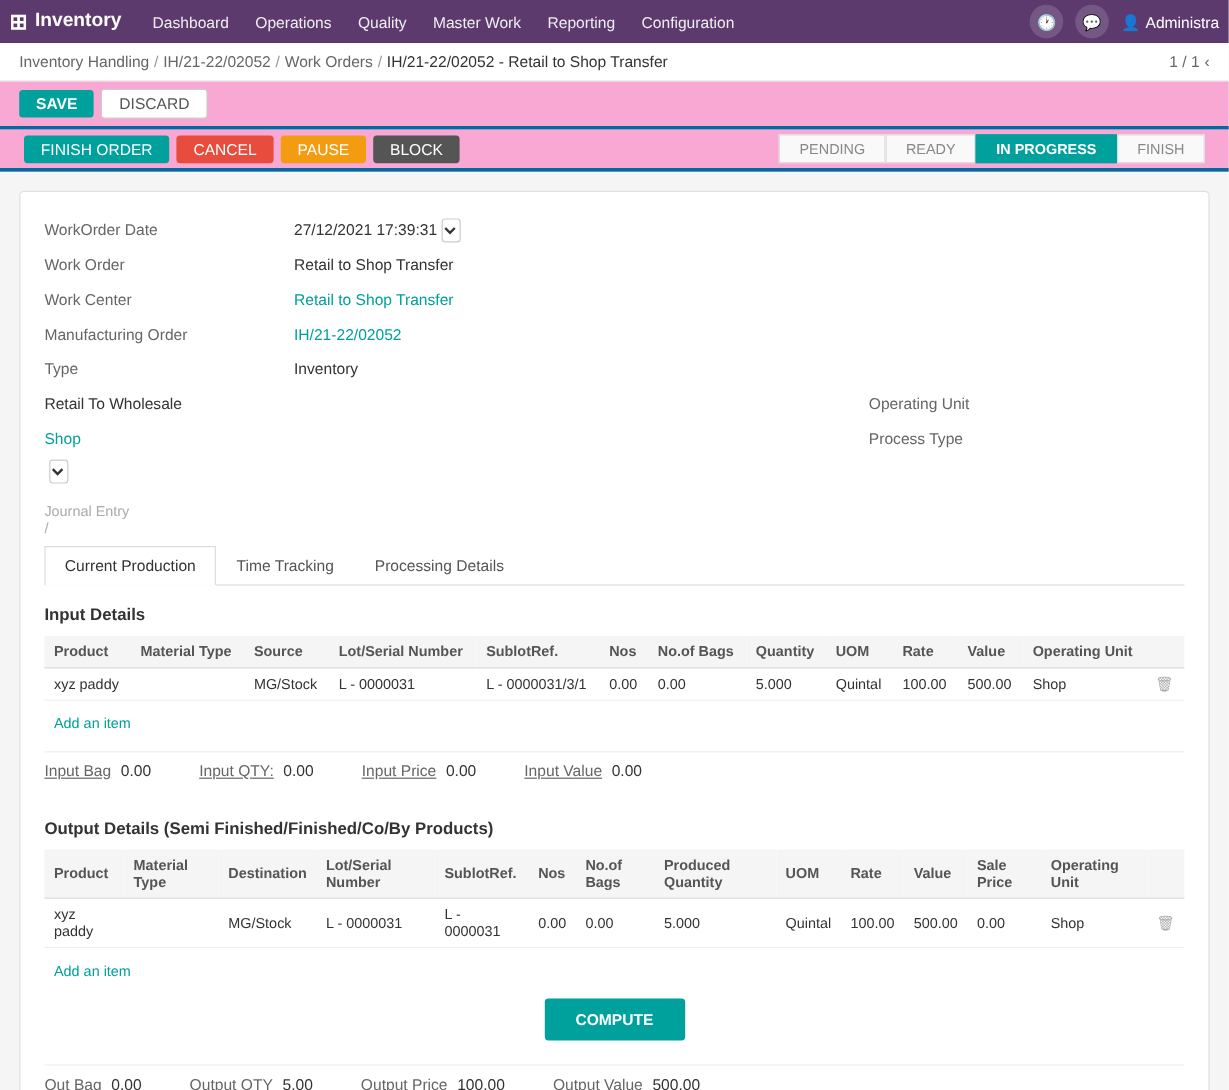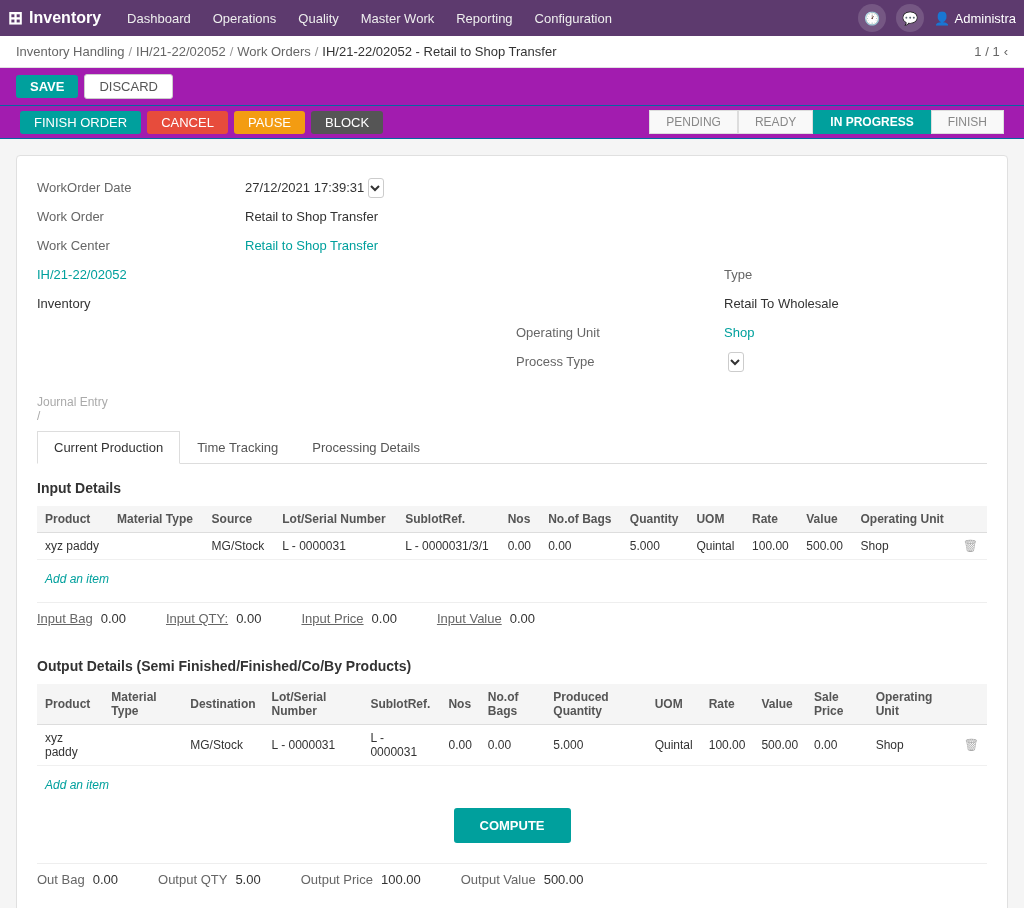--- a/index.html
+++ b/index.html
@@ -47,24 +47,24 @@
     .breadcrumb {
       display: flex; align-items: center; gap: 4px; font-size: 13px; color: #666;
     }
     .breadcrumb-link { color: #666; cursor: pointer; }
     .breadcrumb-sep { color: #999; }
     .breadcrumb-current { color: #333; font-weight: 500; }
     .nav-controls { display: flex; align-items: center; gap: 4px; font-size: 13px; color: #666; }
 
     
     .action-bar {
-      background: #a21caf;
+      background: #f9a8d4;
       padding: 6px 16px;
       display: flex; align-items: center; justify-content: space-between;
-      border-bottom: 1px solid #0369a1;
+      border-bottom: 3px solid #0369a1;
     }
     .action-bar-left { display: flex; gap: 6px; align-items: center; }
     .btn-save { background: #00a09d; color: #fff; border: none; padding: 4px 14px; border-radius: 3px; cursor: pointer; font-size: 13px; font-weight: bold; }
     .btn-discard { background: #fff; color: #555; border: 1px solid #ccc; padding: 4px 14px; border-radius: 3px; cursor: pointer; font-size: 13px; }
     .btn-finish { background: #00a09d; color: #fff; border: none; padding: 4px 14px; border-radius: 3px; cursor: pointer; font-size: 13px; }
     .btn-cancel { background: #e74c3c; color: #fff; border: none; padding: 4px 14px; border-radius: 3px; cursor: pointer; font-size: 13px; }
     .btn-pause { background: #f39c12; color: #fff; border: none; padding: 4px 14px; border-radius: 3px; cursor: pointer; font-size: 13px; }
     .btn-block { background: #555; color: #fff; border: none; padding: 4px 14px; border-radius: 3px; cursor: pointer; font-size: 13px; }
 
     
@@ -133,21 +133,21 @@
     table {
       width: 100%; border-collapse: collapse; font-size: 12px; margin-bottom: 8px;
     }
     th {
       background: #f5f5f5; border-bottom: 1px solid #ddd;
       padding: 6px 8px; text-align: left; font-weight: 600; color: #555; font-size: 12px;
     }
     td {
       padding: 6px 8px; border-bottom: 1px solid #f0f0f0; color: #333;
     }
-    .add-item-link { color: #00a09d; cursor: pointer; font-size: 12px; padding: 4px 8px; display: inline-block; font-style: italic; }
+    .add-item-link { color: #00a09d; cursor: pointer; font-size: 12px; padding: 4px 8px; display: inline-block; }
     .delete-icon { color: #aaa; cursor: pointer; }
 
     
     .summary-row {
       display: flex; gap: 40px; margin-top: 12px; padding: 8px 0;
       border-top: 1px solid #eee;
     }
     .summary-item {
       display: flex; align-items: center; gap: 8px;
     }
@@ -255,20 +255,21 @@
       <span class="form-label">Work Order</span>
       <span class="form-value">Retail to Shop Transfer</span>
       <span></span>
         <span></span>
 
       <span class="form-label">Work Center</span>
       <span class="form-value link">Retail to Shop Transfer</span>
       <span></span>
         <span></span>
 
+      <span class="form-label">Manufacturing Order</span>
       <span class="form-value link">IH/21-22/02052</span>
       <span></span>
         <span></span>
 
       <span class="form-label">Type</span>
       <span class="form-value">Inventory</span>
       <span></span>
         <span></span>
 
       <span class="form-value">Retail To Wholesale</span>

